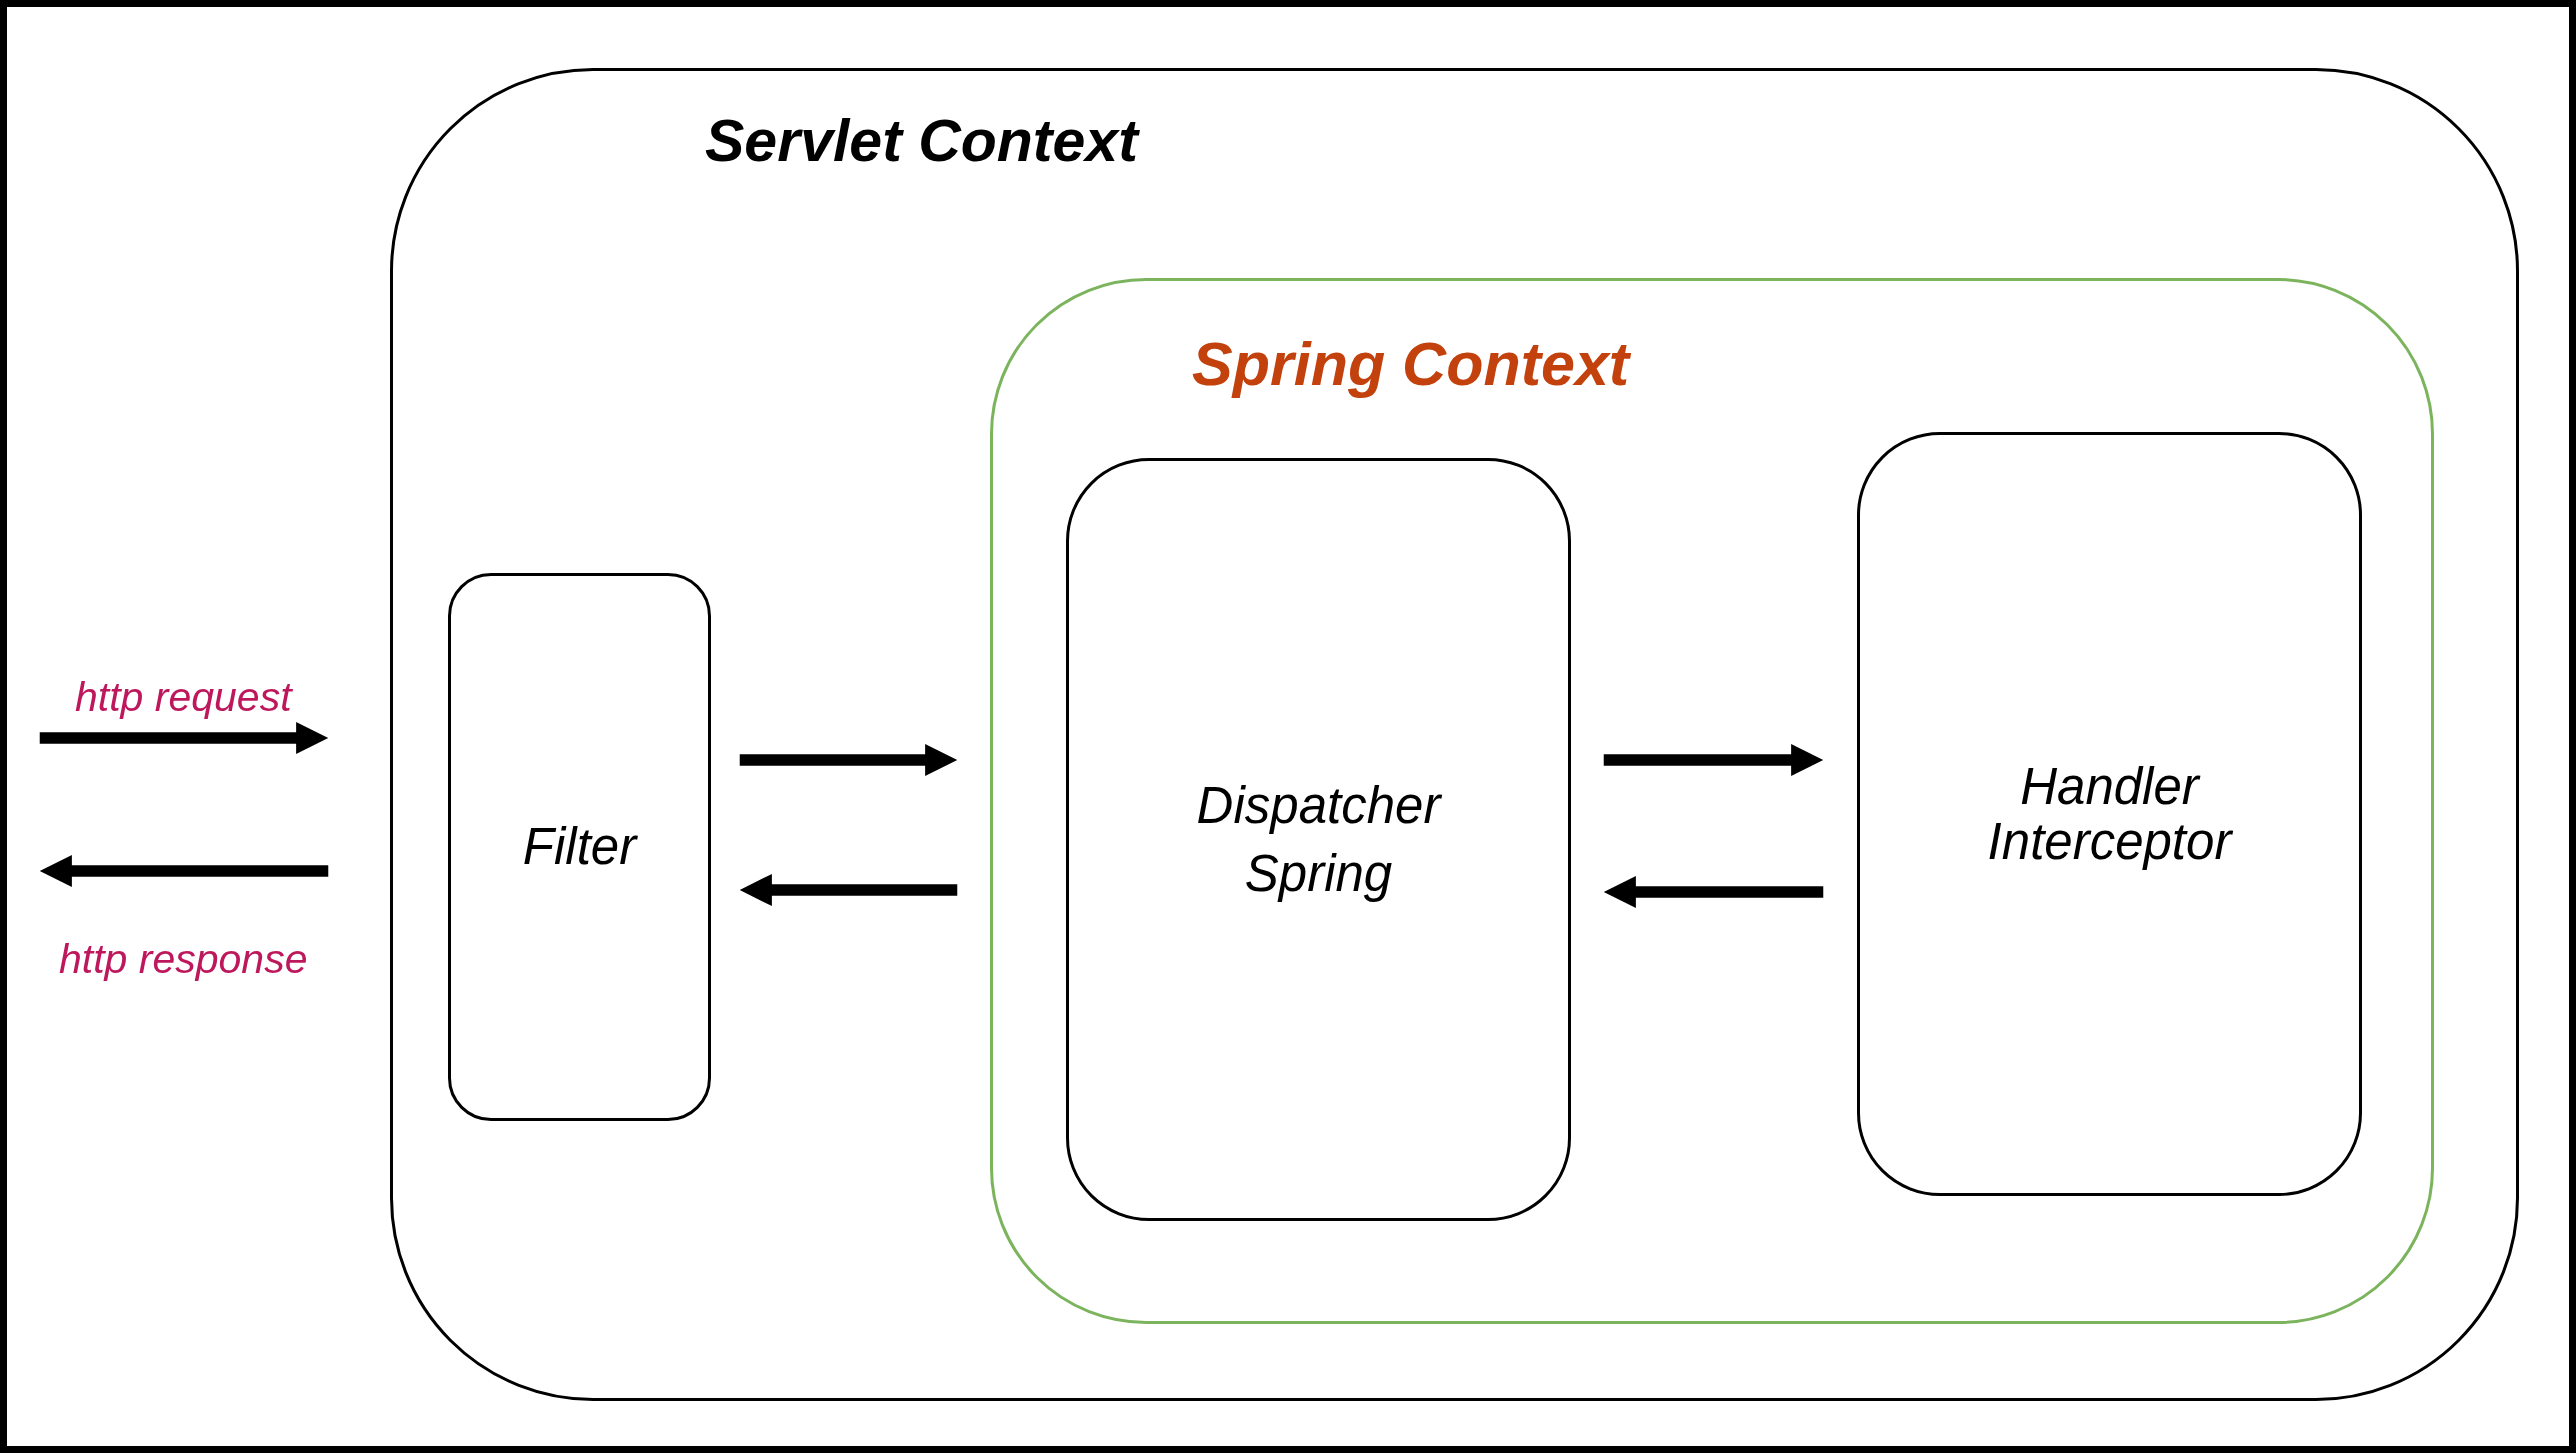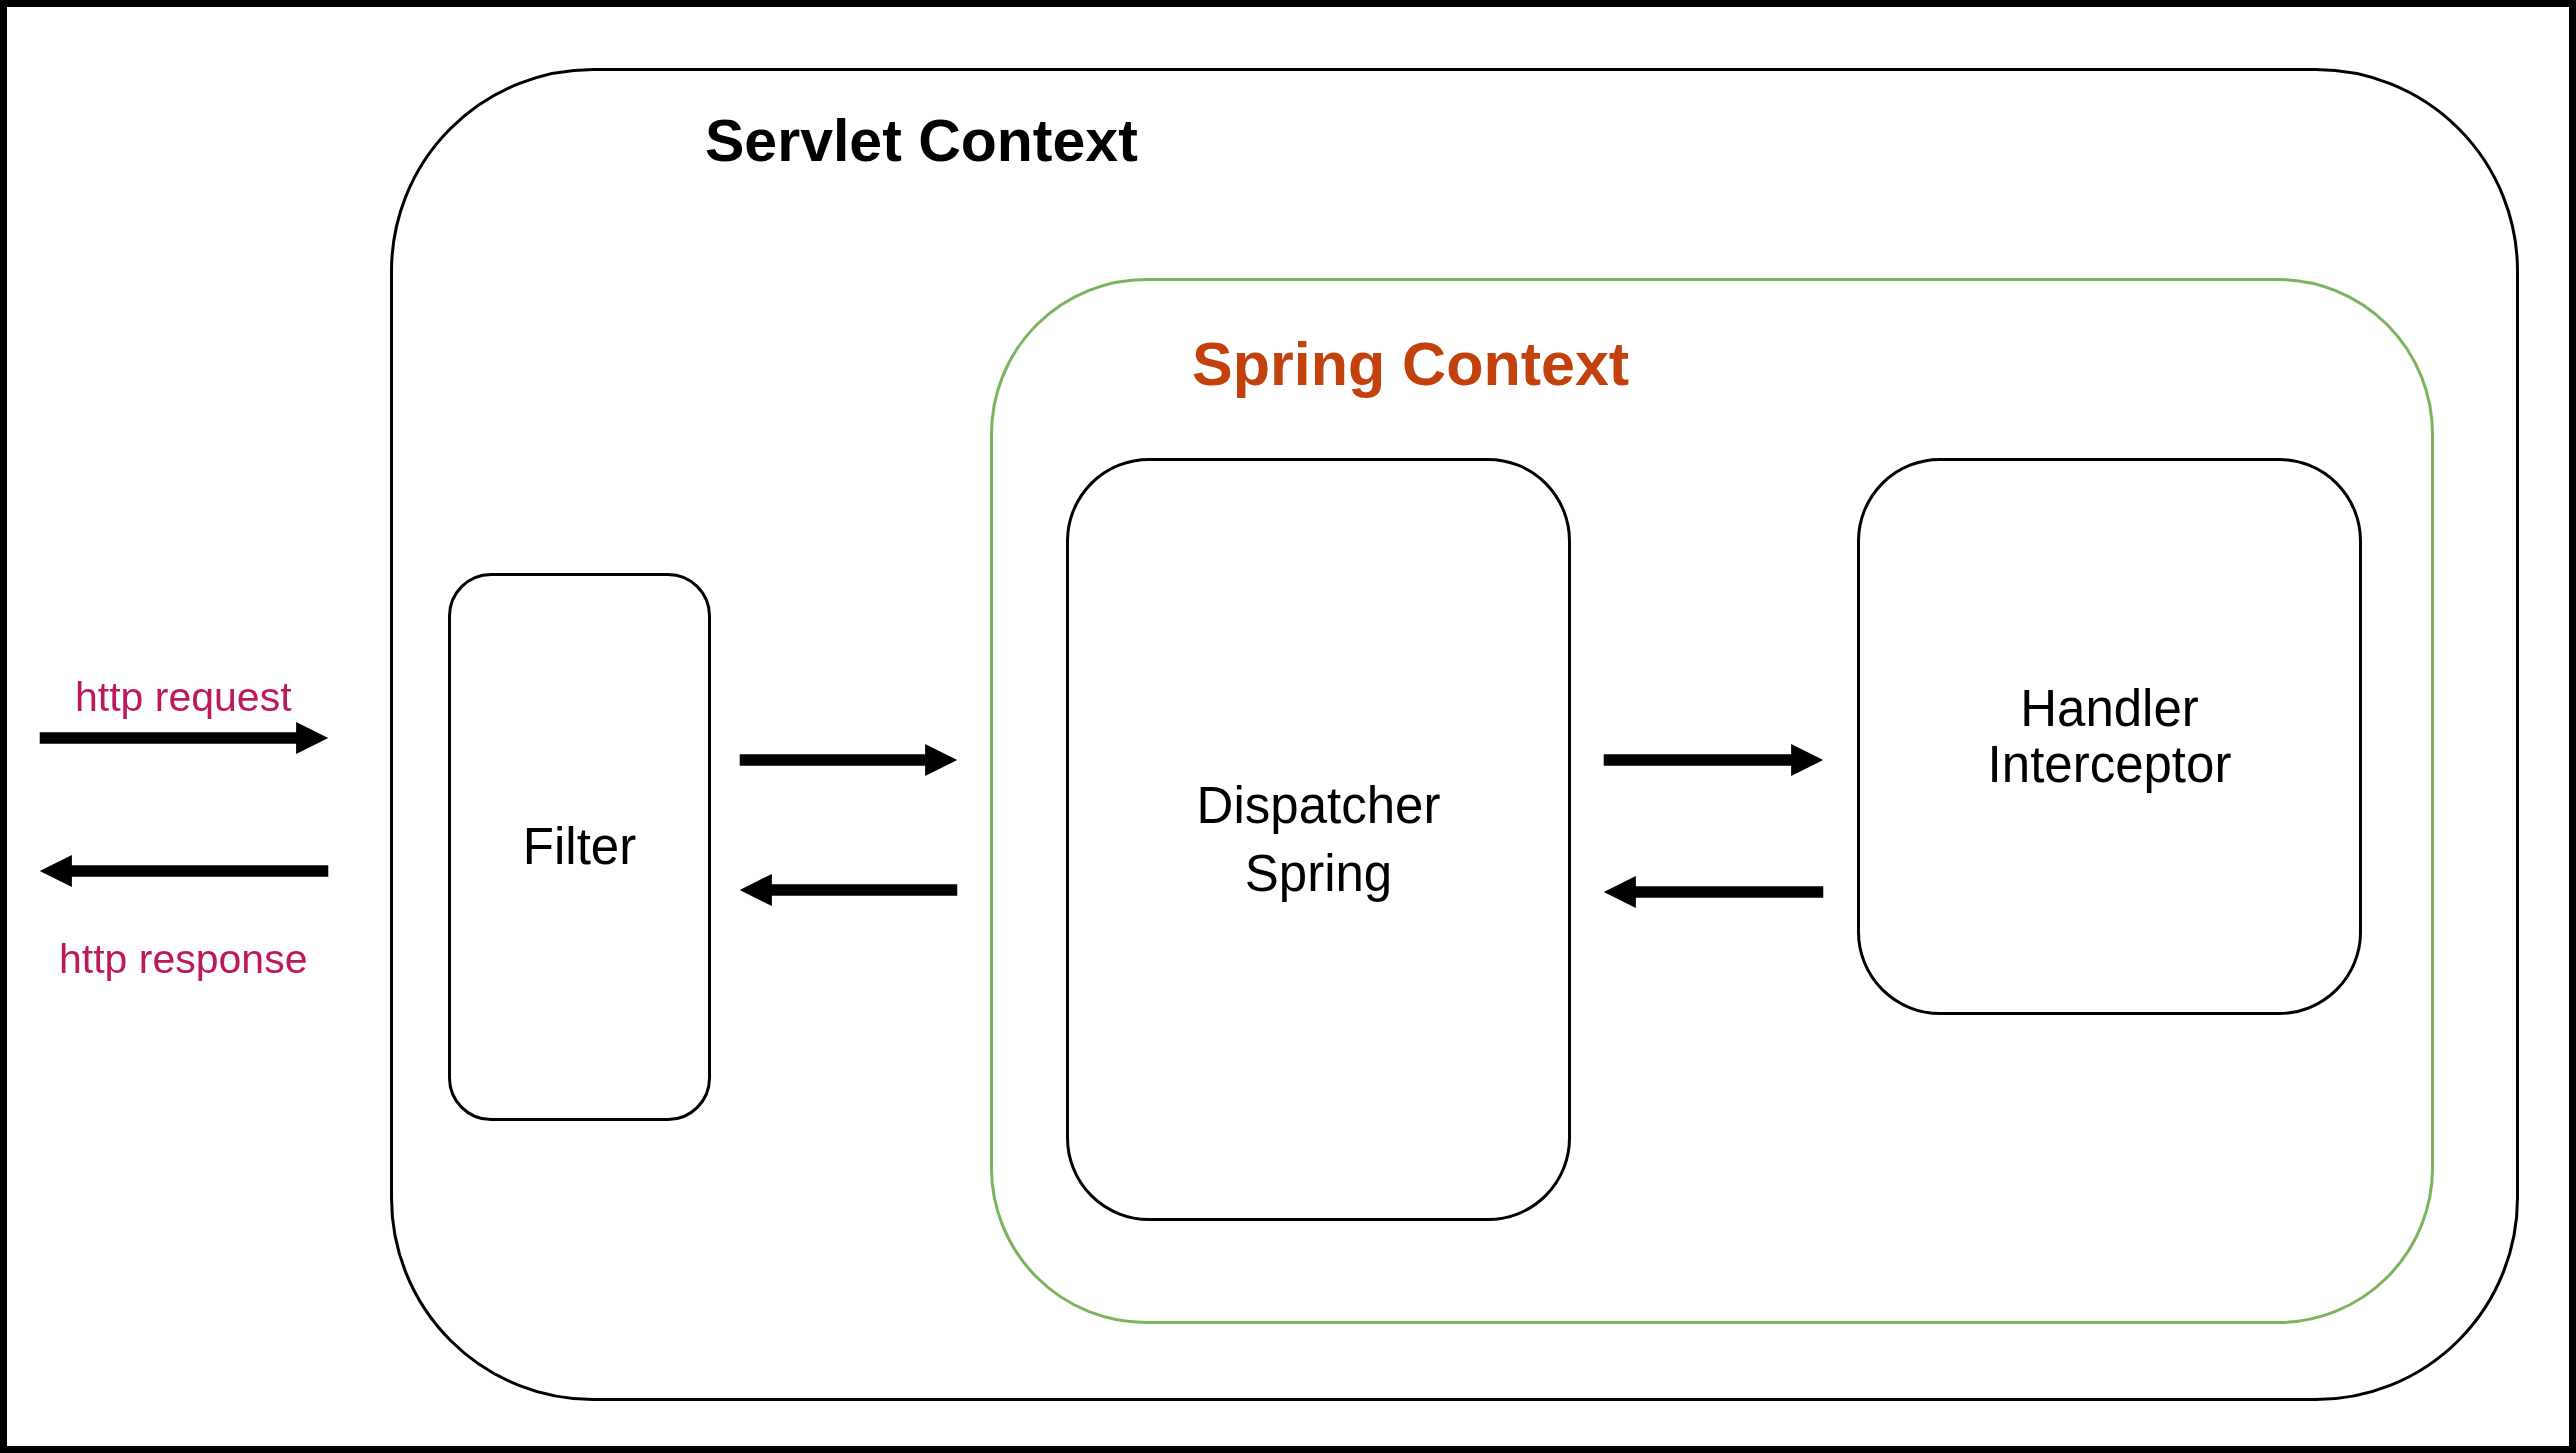--- a/index.html
+++ b/index.html
@@ -10,21 +10,21 @@
   }
   .canvas {
     position: relative;
     width: 2576px;
     height: 1453px;
     box-sizing: border-box;
     border: 7.6px solid #000000;
     background: #FFFFFF;
     overflow: hidden;
   }
-  .abs { position: absolute; }
+  .abs { position: absolute; font-style: italic; }
 
   
   .servlet-box {
     left: 383px; top: 61px;
     width: 2129px; height: 1333px;
     border: 3.8px solid #000000;
     border-radius: 203px;
     box-sizing: border-box;
   }
   .servlet-title {
@@ -75,22 +75,22 @@
     width: 263px; height: 548px;
     border-radius: 43px;
   }
   .dispatcher-box {
     left: 1059px; top: 451px;
     width: 505px; height: 763px;
     border-radius: 83px;
     gap: 13px;
   }
   .handler-box {
-    left: 1850px; top: 451px;
-    width: 505px; height: 557px;
+    left: 1850px; top: 425px;
+    width: 505px; height: 764px;
     border-radius: 83px;
   }
 
   
   .edge-label {
     font-size: 41px;
     color: #be185d;
     line-height: 1.1;
     white-space: nowrap;
   }

